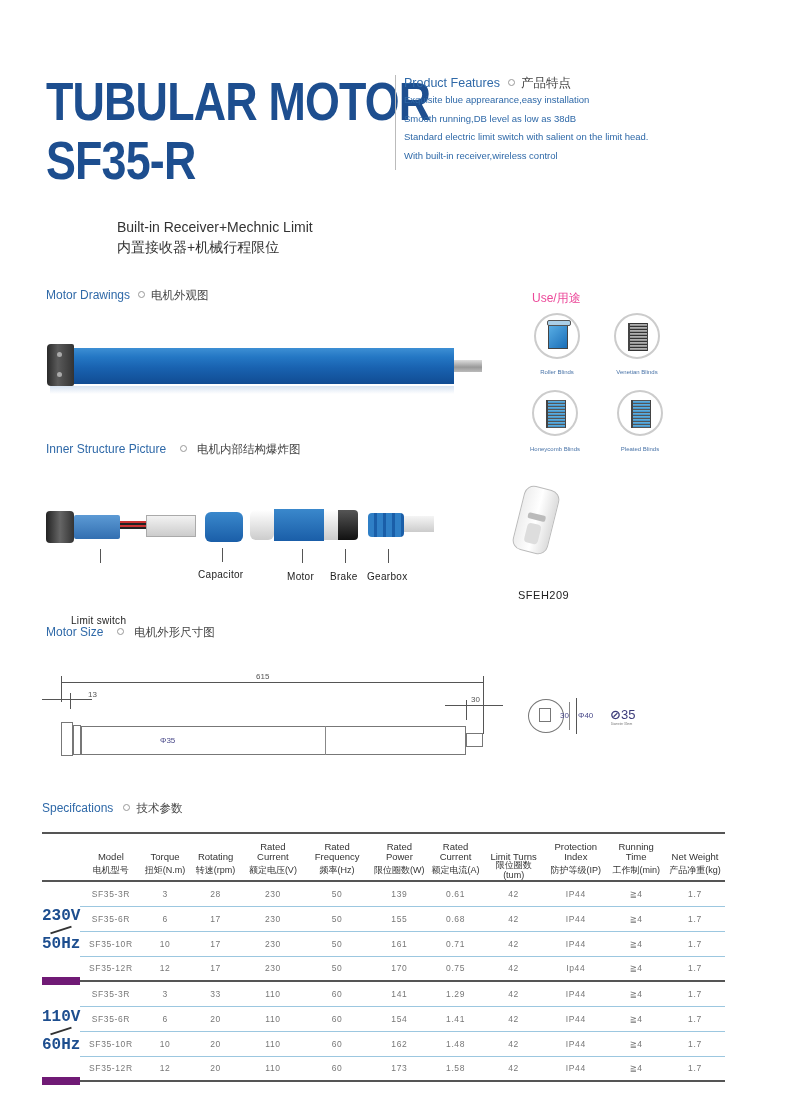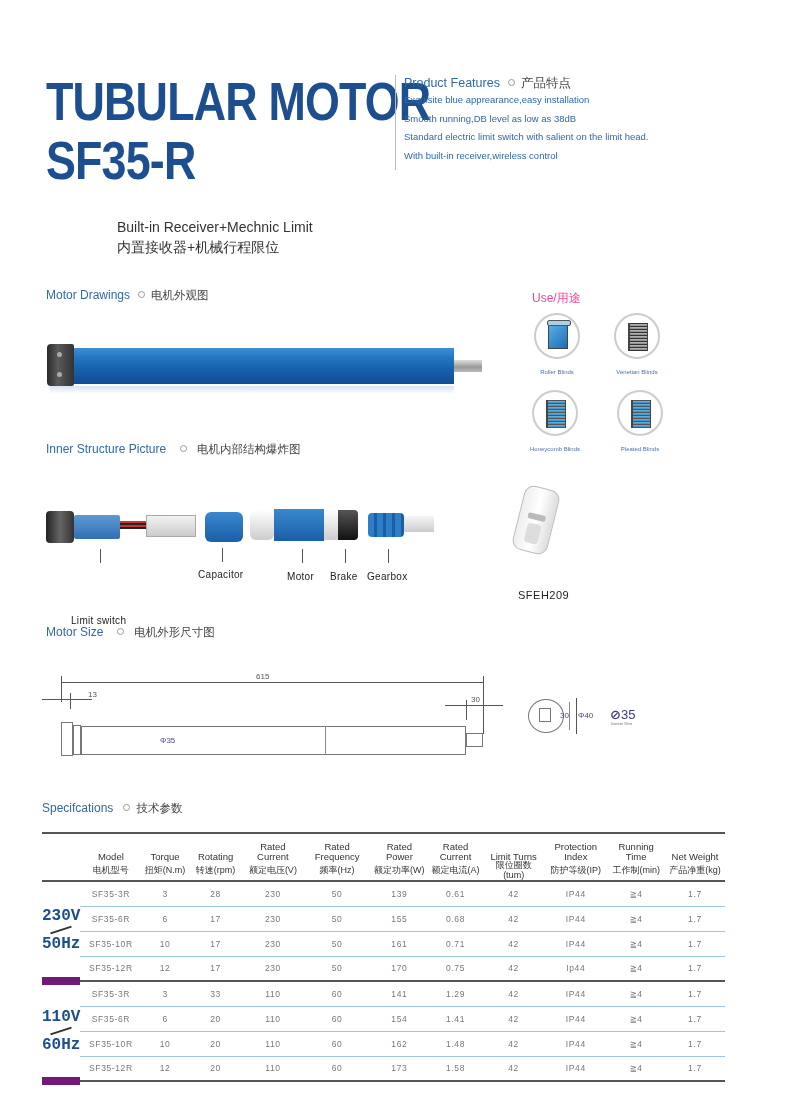--- a/index.html
+++ b/index.html
@@ -251,21 +251,21 @@
       <th>Running Time</th>
       <th>Net Weight</th>
     </tr>
     <tr class="cn">
       <th></th>
       <th>电机型号</th>
       <th>扭矩(N.m)</th>
       <th>转速(rpm)</th>
       <th>额定电压(V)</th>
       <th>频率(Hz)</th>
-      <th>额定功率(W)</th>
+      <th>限位圈数(W)</th>
       <th>额定电流(A)</th>
       <th>限位圈数(tum)</th>
       <th>防护等级(IP)</th>
       <th>工作制(min)</th>
       <th>产品净重(kg)</th>
     </tr>
   </thead>
   <tbody id="spec-body">
       <tr>
         <td class="group" rowspan="4">

